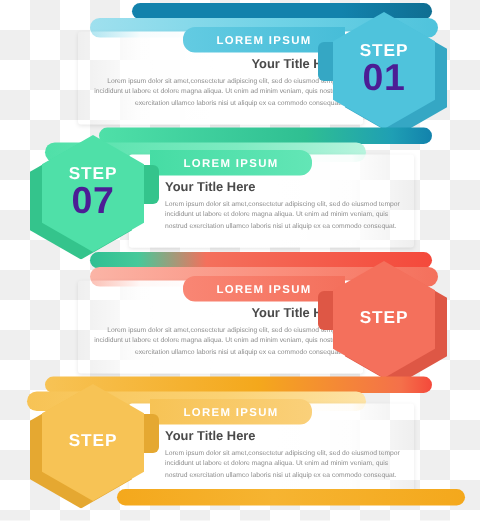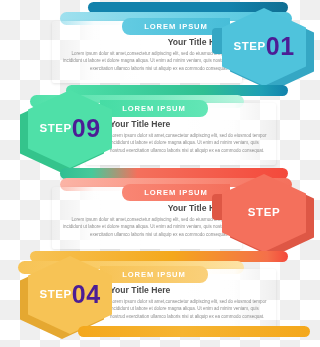--- a/index.html
+++ b/index.html
@@ -43,23 +43,23 @@
   
   .txt{position:absolute;}
   .ttl{font-size:8.6px;font-weight:bold;color:#4a4a4a;margin-bottom:2.5px;line-height:1.1;}
   .body{font-size:4.5px;line-height:1.62;color:#8d8d8d;}
   .ta-r{text-align:right;}
   .ta-l{text-align:left;}
 
   
   .hexwrap{position:absolute;width:76px;height:84px;}
   .hex{
-    position:absolute;width:84px;height:78px;
+    position:absolute;width:68px;height:78px;
     clip-path:polygon(50% 0%,100% 25%,100% 75%,50% 100%,0% 75%,0% 25%);
-    display:flex;flex-direction:row;align-items:center;justify-content:center;
+    display:flex;flex-direction:column;align-items:center;justify-content:center;
   }
   .hex.shadow{opacity:1;}
   .hex.face{}
   .hex .st{font-size:11.5px;font-weight:bold;color:#ffffff;letter-spacing:.6px;line-height:1;}
   .hex .num{font-size:25px;font-weight:bold;color:#4c1d95;line-height:1.02;letter-spacing:.5px;}
   .hexwrap .tab{position:absolute;height:26px;}
 </style>
 </head>
 <body>
 
@@ -104,21 +104,21 @@
   <div class="txt ta-l" style="left:110px;top:120px;width:158px;">
     <div class="ttl">Your Title Here</div>
     <div class="body">Lorem ipsum dolor sit amet,consectetur adipiscing elit, sed do eiusmod tempor incididunt ut labore et dolore magna aliqua. Ut enim ad minim veniam, quis nostrud exercitation ullamco laboris nisi ut aliquip ex ea commodo consequat.</div>
   </div>
 
   <div class="hexwrap" style="left:20px;top:90px;">
     <div class="tab" style="left:56px;top:20px;width:30px;background:#34C48C;border-radius:0 4px 4px 0;"></div>
     <div class="hex shadow" style="left:0px;top:5px;background:#34C48C;"></div>
     <div class="hex face" style="left:8px;top:0;background:#4FE0A8;">
       <span class="st">STEP</span>
-      <span class="num">09</span>
+      <span class="num">07</span>
     </div>
   </div>
 
   <div class="ribbon dark" style="left:60px;top:168px;width:228px;background:linear-gradient(to right,#2FBF92 0%,#46C99A 14%,#F4705C 34%,#F4493B 100%);"></div>
   <div class="ribbon" style="left:60px;top:178px;width:232px;background:linear-gradient(to right,#FBB4A6 0%,#FA8E7C 55%,#F4705C 100%);"></div>
 
   <div class="card right" style="left:52px;top:187px;width:190px;height:62px;">
     <div class="sheet"></div>
   </div>
 
@@ -153,19 +153,18 @@
   <div class="txt ta-l" style="left:110px;top:286px;width:158px;">
     <div class="ttl">Your Title Here</div>
     <div class="body">Lorem ipsum dolor sit amet,consectetur adipiscing elit, sed do eiusmod tempor incididunt ut labore et dolore magna aliqua. Ut enim ad minim veniam, quis nostrud exercitation ullamco laboris nisi ut aliquip ex ea commodo consequat.</div>
   </div>
 
   <div class="hexwrap" style="left:20px;top:256px;">
     <div class="tab" style="left:56px;top:20px;width:30px;background:#E5A831;border-radius:0 4px 4px 0;"></div>
     <div class="hex shadow" style="left:0px;top:5px;background:#E5A831;"></div>
     <div class="hex face" style="left:8px;top:0;background:#F7C355;">
       <span class="st">STEP</span>
-      <span class="num">04</span>
     </div>
   </div>
 
   <div class="ribbon" style="left:78px;top:326px;width:232px;height:11px;background:linear-gradient(to right,#F4A81C 0%,#F6B431 45%,#F4A81C 100%);border-radius:6px;"></div>
 
 </div>
 
 </body></html>

